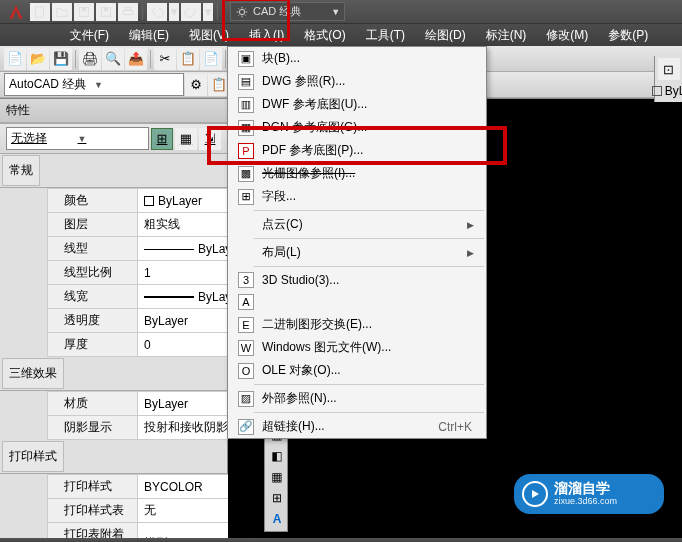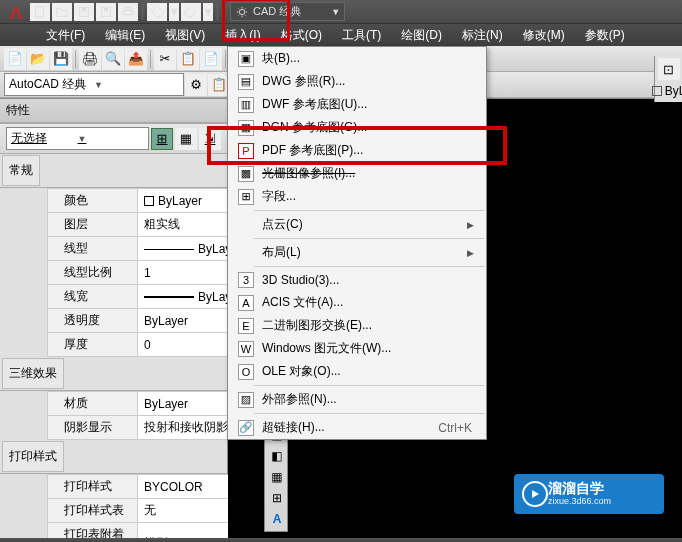--- a/index.html
+++ b/index.html
@@ -6,21 +6,21 @@
     body { font-family: "Microsoft YaHei", "SimSun", sans-serif; font-size: 12px; background: #dcdcdc; width: 682px; height: 542px; overflow: hidden; position: relative; }
     
     .title-bar { height: 24px; background: linear-gradient(#5a5a5a, #494949); display: flex; align-items: center; padding: 0 4px; gap: 2px; border-bottom: 1px solid #333; }
     .logo { width: 24px; height: 20px; position: relative; }
     .logo svg { width: 100%; height: 100%; }
     .qat-btn { width: 20px; height: 18px; display: inline-flex; align-items: center; justify-content: center; color: #ddd; border: 1px solid transparent; }
     .qat-sep { width: 1px; height: 16px; background: #666; margin: 0 2px; }
     .workspace-selector { display: flex; align-items: center; background: #4a4a4a; border: 1px solid #666; padding: 1px 4px; color: #ddd; font-size: 11px; margin-left: 8px; position: relative; }
     .red-box-1 { position: absolute; border: 3px solid #cc0000; left: 222px; top: -2px; width: 68px; height: 43px; z-index: 100; pointer-events: none; }
     
-    .menu-bar { height: 22px; background: linear-gradient(#4c4c4c, #3e3e3e); display: flex; align-items: center; padding-left: 36px; }
+    .menu-bar { height: 22px; background: linear-gradient(#4c4c4c, #3e3e3e); display: flex; align-items: center; padding-left: 36px; justify-content: center; }
     .menu-item { padding: 3px 10px; color: #fff; font-size: 12px; }
     
     .toolbar-container { background: #dcdcdc; border-bottom: 1px solid #888; }
     .toolbar-row { height: 26px; display: flex; align-items: center; padding: 2px 4px; gap: 1px; background: linear-gradient(#e8e8e8, #d0d0d0); border-bottom: 1px solid #aaa; }
     .tb-btn { width: 22px; height: 22px; display: inline-flex; align-items: center; justify-content: center; border: 1px solid transparent; font-size: 13px; }
     .tb-sep { width: 1px; height: 18px; background: #aaa; margin: 0 2px; }
     
     .workspace-combo { display: inline-flex; align-items: center; background: #fff; border: 1px solid #888; padding: 2px 4px; font-size: 12px; min-width: 180px; }
     .workspace-combo span { flex: 1; }
     
@@ -54,21 +54,21 @@
     .dropdown-sep { height: 1px; background: #ccc; margin: 2px 2px 2px 26px; }
     .dropdown-arrow { font-size: 9px; color: #555; padding-right: 6px; }
     
     .red-box-2 { position: absolute; border: 4px solid #cc0000; left: 207px; top: 126px; width: 300px; height: 39px; z-index: 110; pointer-events: none; }
     .strike { text-decoration: line-through; }
     
     .right-tools { position: absolute; right: 0; top: 56px; width: 28px; background: #e0e0e0; border-left: 1px solid #888; display: flex; flex-direction: column; align-items: center; padding: 2px; gap: 2px; }
     .left-vtool { position: absolute; left: 264px; top: 170px; width: 24px; background: linear-gradient(#e8e8e8, #d6d6d6); border: 1px solid #888; display: flex; flex-direction: column; gap: 1px; padding: 2px; z-index: 40; }
     .vtb { width: 20px; height: 20px; display: flex; align-items: center; justify-content: center; border: 1px solid transparent; font-size: 12px; }
     
-    .watermark { position: absolute; right: 18px; bottom: 28px; width: 150px; height: 40px; background: #1b7dc9; border-radius: 4px; display: flex; align-items: center; padding: 4px 8px; color: #fff; z-index: 30; }
+    .watermark { position: absolute; right: 18px; bottom: 28px; width: 150px; height: 40px; background: #1b7dc9; border-radius: 16px; display: flex; align-items: center; padding: 4px 8px; gap: 6px; color: #fff; z-index: 30; }
     .watermark .play { width: 26px; height: 26px; border: 2px solid #fff; border-radius: 50%; display: flex; align-items: center; justify-content: center; }
     .watermark .txt { display: flex; flex-direction: column; line-height: 1.1; }
     .watermark .zh { font-size: 14px; font-weight: bold; }
     .watermark .url { font-size: 9px; opacity: 0.9; }
     
     .status-bar { position: absolute; bottom: 0; left: 0; right: 0; height: 4px; background: linear-gradient(#555, #444); }
     svg.ico { width: 14px; height: 14px; }
     .bylayer-check { display:flex; align-items:center; gap:3px; font-size: 12px; padding: 2px 4px; }
   </style>
 </head>
@@ -327,21 +327,20 @@
   <div class="dropdown-item">
       <div class="dropdown-icon-col">
         <span class="dropdown-icon">3</span>
       </div>
       <span class="dropdown-label">3D Studio(3)...</span>
     </div>
   <div class="dropdown-item">
       <div class="dropdown-icon-col">
         <span class="dropdown-icon">A</span>
       </div>
-      <span class="dropdown-label">ACIS 文件(A)...</span>
     </div>
   <div class="dropdown-item">
       <div class="dropdown-icon-col">
         <span class="dropdown-icon">E</span>
       </div>
       <span class="dropdown-label">二进制图形交换(E)...</span>
     </div>
   <div class="dropdown-item">
       <div class="dropdown-icon-col">
         <span class="dropdown-icon">W</span>

